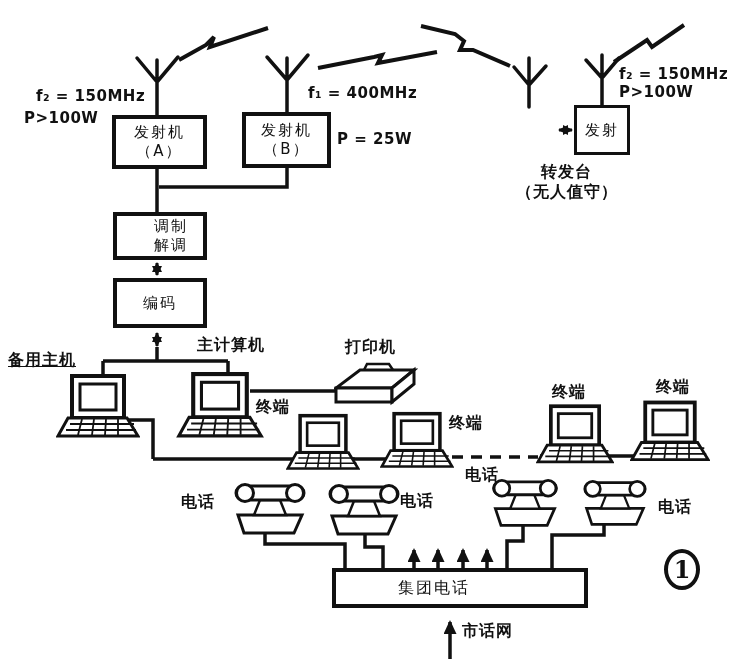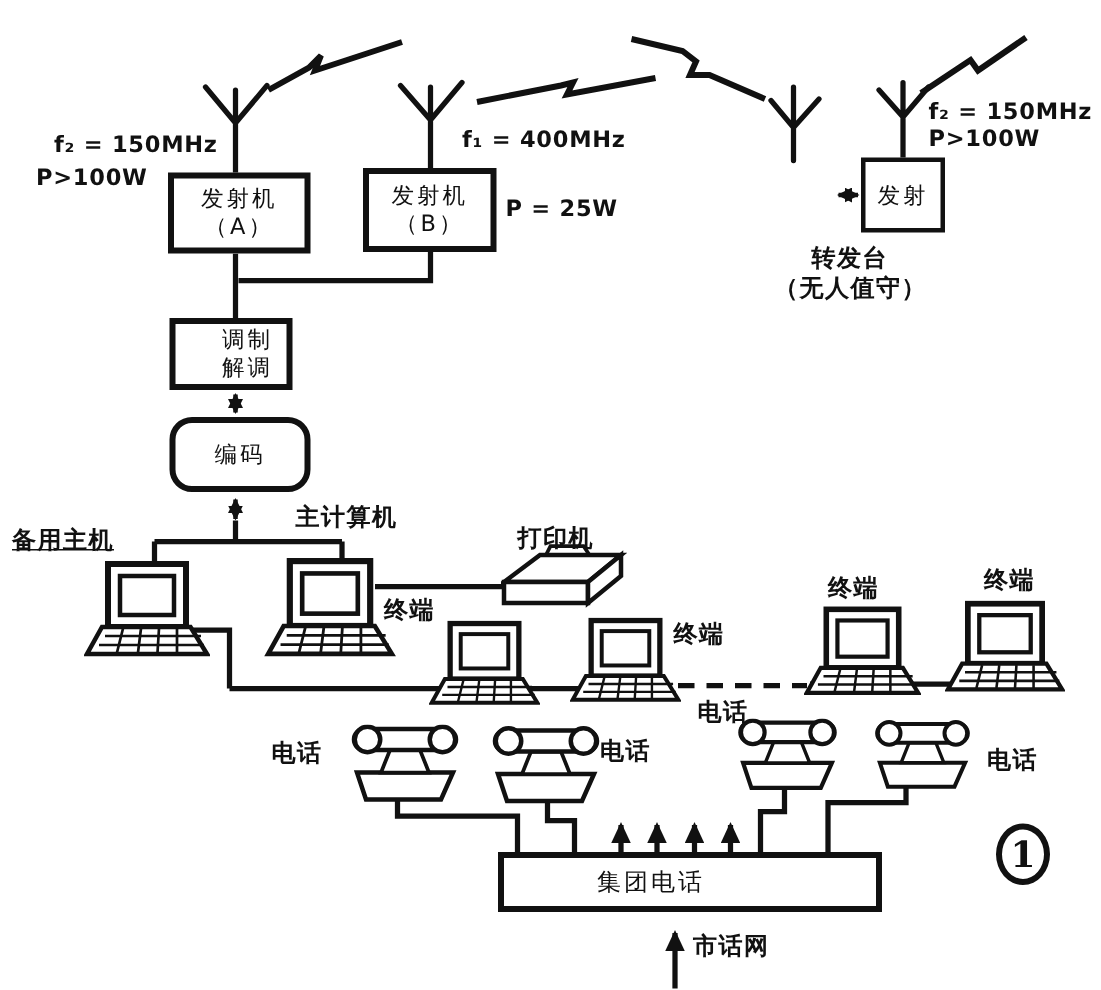--- a/index.html
+++ b/index.html
@@ -144,26 +144,26 @@
   <div class="dbox" style="left:242px;top:112px;width:89px;height:56px;">
     <div>发射机</div>
     <div>（B）</div>
   </div>
 
 
   <div class="dbox" style="left:574px;top:105px;width:56px;height:50px;border-width:3.5px;">
     <div>发射</div>
   </div>
 
-  <div class="dbox" style="left:113px;top:212px;width:82px;height:48px;padding-left:22px;">
+  <div class="dbox" style="left:113px;top:212px;width:94px;height:48px;padding-left:22px;">
     <div>调制</div>
     <div>解调</div>
   </div>
 
-  <div class="dbox" style="left:113px;top:278px;width:94px;height:50px;border-radius:15px;">
+  <div class="dbox" style="left:113px;top:278px;width:94px;height:50px;">
     <div>编码</div>
   </div>
 
   <div class="dbox" style="left:332px;top:568px;width:256px;height:40px;font-size:16px;">
     <div style="transform:translateX(-26px);">集团电话</div>
   </div>
 
   <div class="lbl" style="left:36px;top:88px;">f₂ = 150MHz</div>
   <div class="lbl" style="left:24px;top:110px;">P&gt;100W</div>
 
@@ -171,21 +171,21 @@
   <div class="lbl" style="left:337px;top:111px;margin-top:20px;">P = 25W</div>
 
   <div class="lbl" style="left:619px;top:66px;">f₂ = 150MHz</div>
   <div class="lbl" style="left:619px;top:84px;">P&gt;100W</div>
 
   <div class="lbl cn" style="left:541px;top:163px;">转发台</div>
   <div class="lbl cn" style="left:516px;top:183px;">（无人值守）</div>
 
   <div class="lbl cn" style="left:8px;top:351px;text-decoration:underline;">备用主机</div>
   <div class="lbl cn" style="left:197px;top:336px;">主计算机</div>
-  <div class="lbl cn" style="left:345px;top:338px;margin-top:12px;">打印机</div>
+  <div class="lbl cn" style="left:345px;top:338px;">打印机</div>
 
   <div class="lbl cn" style="left:256px;top:398px;">终端</div>
   <div class="lbl cn" style="left:449px;top:414px;">终端</div>
   <div class="lbl cn" style="left:552px;top:383px;">终端</div>
   <div class="lbl cn" style="left:656px;top:378px;">终端</div>
 
   <div class="lbl cn" style="left:181px;top:493px;">电话</div>
   <div class="lbl cn" style="left:400px;top:492px;">电话</div>
   <div class="lbl cn" style="left:465px;top:466px;">电话</div>
   <div class="lbl cn" style="left:658px;top:498px;">电话</div>

